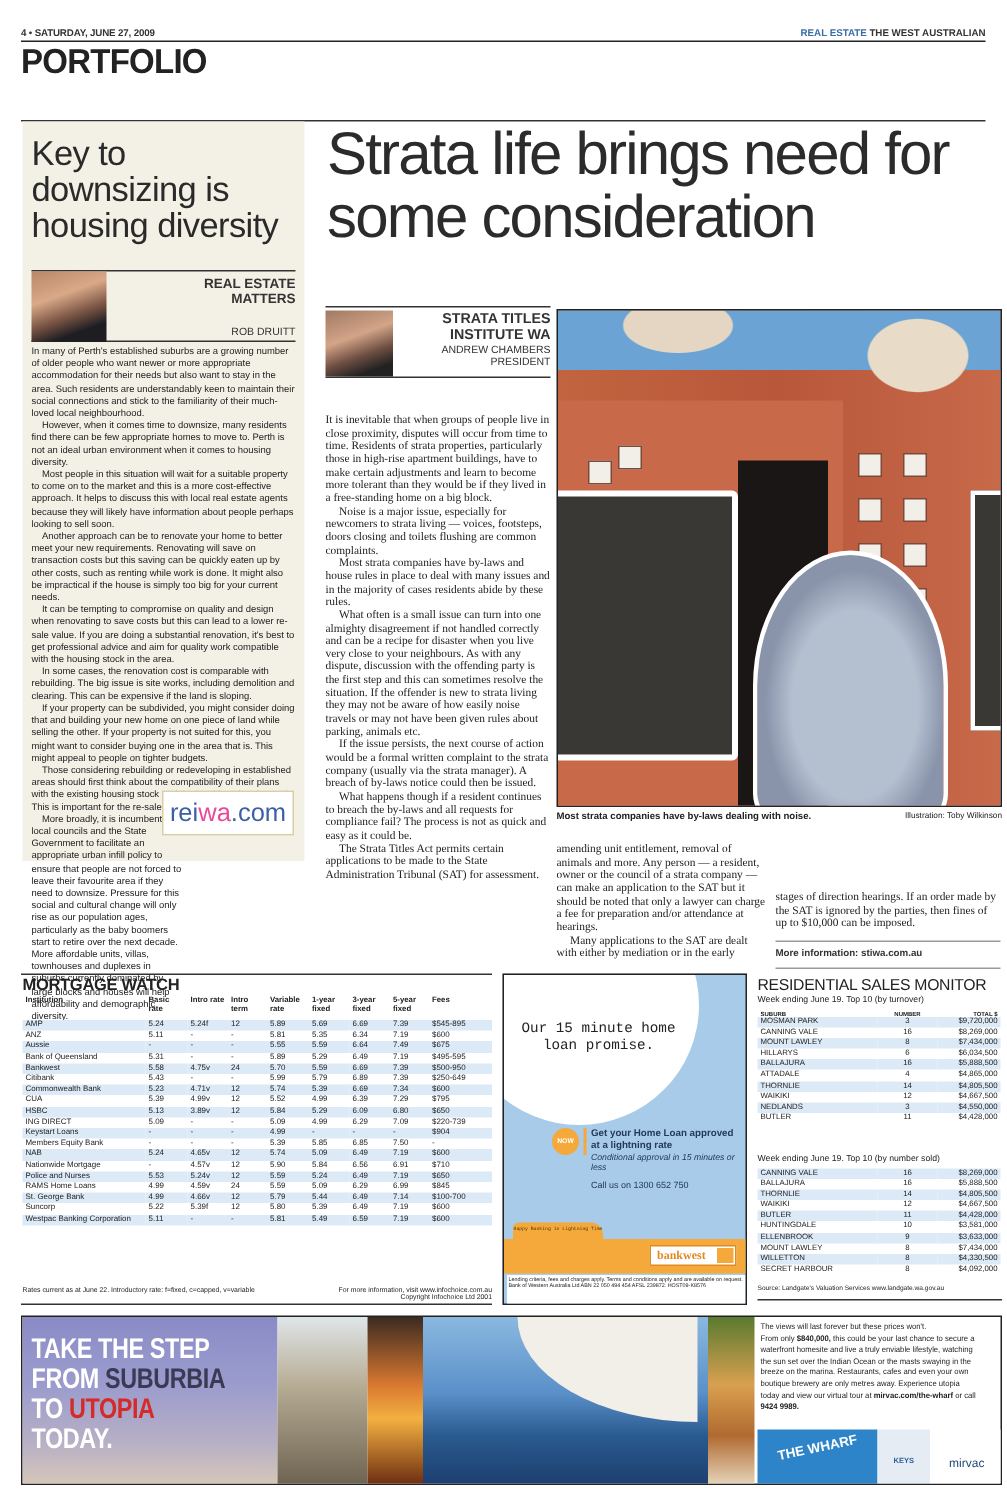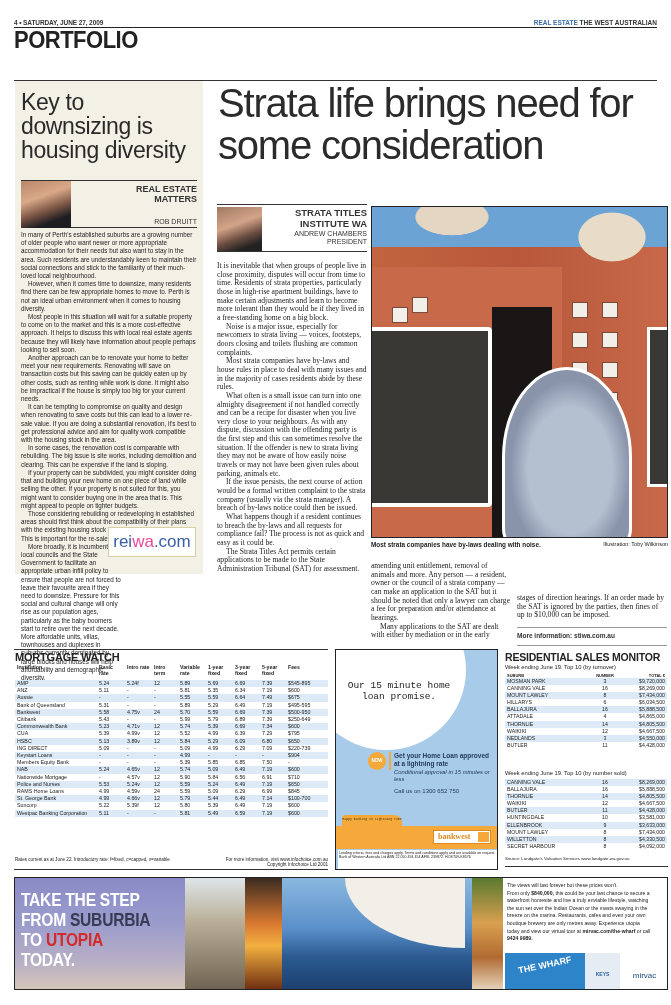--- a/index.html
+++ b/index.html
@@ -27,21 +27,21 @@
 
 .main-head{left:218px;top:82px;width:450px;font-size:40px;line-height:42px;color:#2b2b2b;letter-spacing:-1.2px;font-weight:normal}
 
 .author2{left:217px;top:204px;width:150px;height:48px;border-top:1px solid #333;border-bottom:1px solid #333}
 .author2 .photo{position:absolute;left:0;top:2px;width:45px;height:44px;background:linear-gradient(160deg,#a07a64 0%,#d3a488 40%,#6d4e42 65%,#222 85%)}
 .author2 .org{position:absolute;right:0;top:3px;font-weight:bold;font-size:9.5px;line-height:10.5px;text-align:right;color:#333}
 .author2 .name{position:absolute;right:0;top:25px;font-size:7px;line-height:8px;text-align:right;color:#333}
 .serif{font-family:"Liberation Serif",serif;font-size:7.6px;line-height:8.65px;color:#222}
 .serif p{text-indent:9px}
 .serif p.noi{text-indent:0}
-.midcol{left:217px;top:262px;width:150px}
+.midcol{left:217px;top:276px;width:150px}
 .col3{left:371px;top:562px;width:140px}
 .col4{left:517px;top:594px;width:150px}
 .moreinfo{margin-top:7px;border-top:1px solid #999;border-bottom:1px solid #999;padding:4px 0;font-family:"Liberation Sans",sans-serif;font-size:6.5px;font-weight:bold;color:#333}
 
 .illus{left:371px;top:206px;width:297px;height:332px;overflow:hidden;border:1px solid #222;
 background:
 radial-gradient(ellipse 55px 40px at 240px 30px,#e8dcc8 60%,transparent 62%),
 radial-gradient(ellipse 60px 30px at 80px 10px,#e4d6c2 60%,transparent 62%),
 linear-gradient(180deg,#6ba4d4 0%,#6ba4d4 12%,transparent 12%),
 linear-gradient(90deg,#c2643f 0%,#b8573a 50%,#c8694a 100%)}
@@ -72,21 +72,21 @@
 .ad .bar{position:absolute;left:53px;top:102px;width:2px;height:18px;background:#f4a93a}
 .ad .get{position:absolute;left:58px;top:102px;width:100px;font-size:6.5px;font-weight:bold;color:#243a5a;line-height:7.5px}
 .ad .cond{position:absolute;left:58px;top:119px;font-size:5.8px;font-style:italic;color:#243a5a;line-height:7px}
 .ad .call{position:absolute;left:58px;top:138px;font-size:6px;color:#243a5a}
 .ad .orange{position:absolute;left:0;top:176px;width:163px;height:23px;background:#f4a93a}
 .ad .tab{position:absolute;left:6px;top:165px;width:60px;height:12px;background:#f4a93a;border-radius:4px 8px 0 0;font-size:3.2px;text-align:center;line-height:5px;color:#4a3510;padding-top:2px;font-family:"Liberation Mono",monospace}
 .ad .bwlogo{position:absolute;right:6px;top:180px;width:58px;height:14px;background:#fff;border:1px solid #e08a20;font-family:"Liberation Serif",serif;font-weight:bold;font-size:8px;color:#e08a20;line-height:12px;padding-left:4px}
 .ad .bwlogo span{position:absolute;right:1px;top:1px;width:11px;height:10px;background:#f4a93a}
 .ad .fine{position:absolute;left:2px;top:200px;width:159px;font-size:3.6px;line-height:4.3px;color:#222;background:#fff;height:21px;padding:1px}
 
-.rs-title{left:505px;top:651px;font-weight:bold;font-size:10.5px;color:#222;letter-spacing:-0.2px}
+.rs-title{left:505px;top:651px;font-weight:normal;font-size:10.5px;color:#222;letter-spacing:-0.2px}
 .rs-sub{left:505px;top:664px;font-size:5.8px;color:#222}
 .rs-table{position:absolute;left:505px;width:162px;border-collapse:collapse;font-size:5.2px;color:#222}
 .rs-table th{font-size:4px;font-weight:bold;text-align:left;height:6px;padding:0 2px}
 .rs-table td{height:7.1px;line-height:7.1px;padding:0 2px;white-space:nowrap}
 .rs-table td.n{text-align:center}
 .rs-table td.t,.rs-table th.t{text-align:right}
 .rs-table tr.alt td{background:#dce9f6}
 .rs-src{left:505px;top:856px;font-size:4.4px;color:#222}
 .rs-rule{left:505px;top:866px;width:163px;height:1px;background:#333}
 

